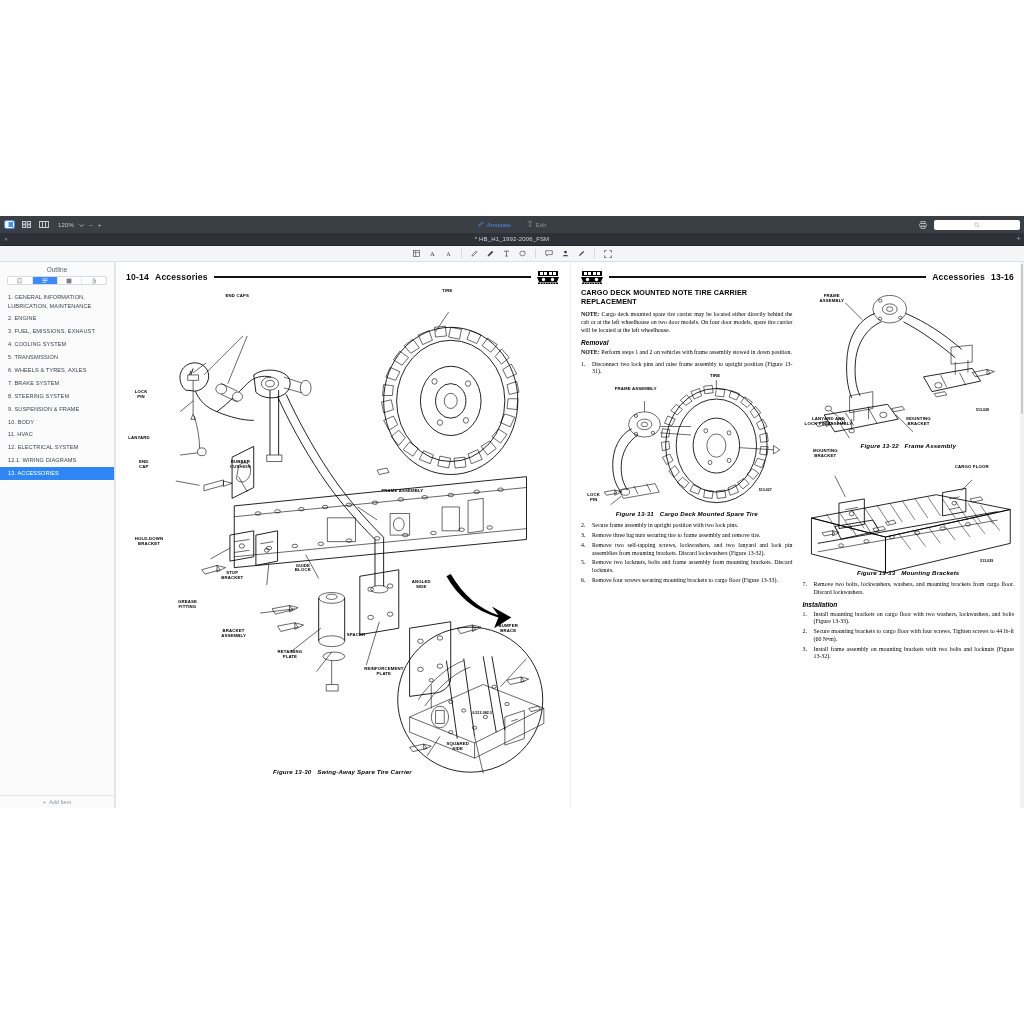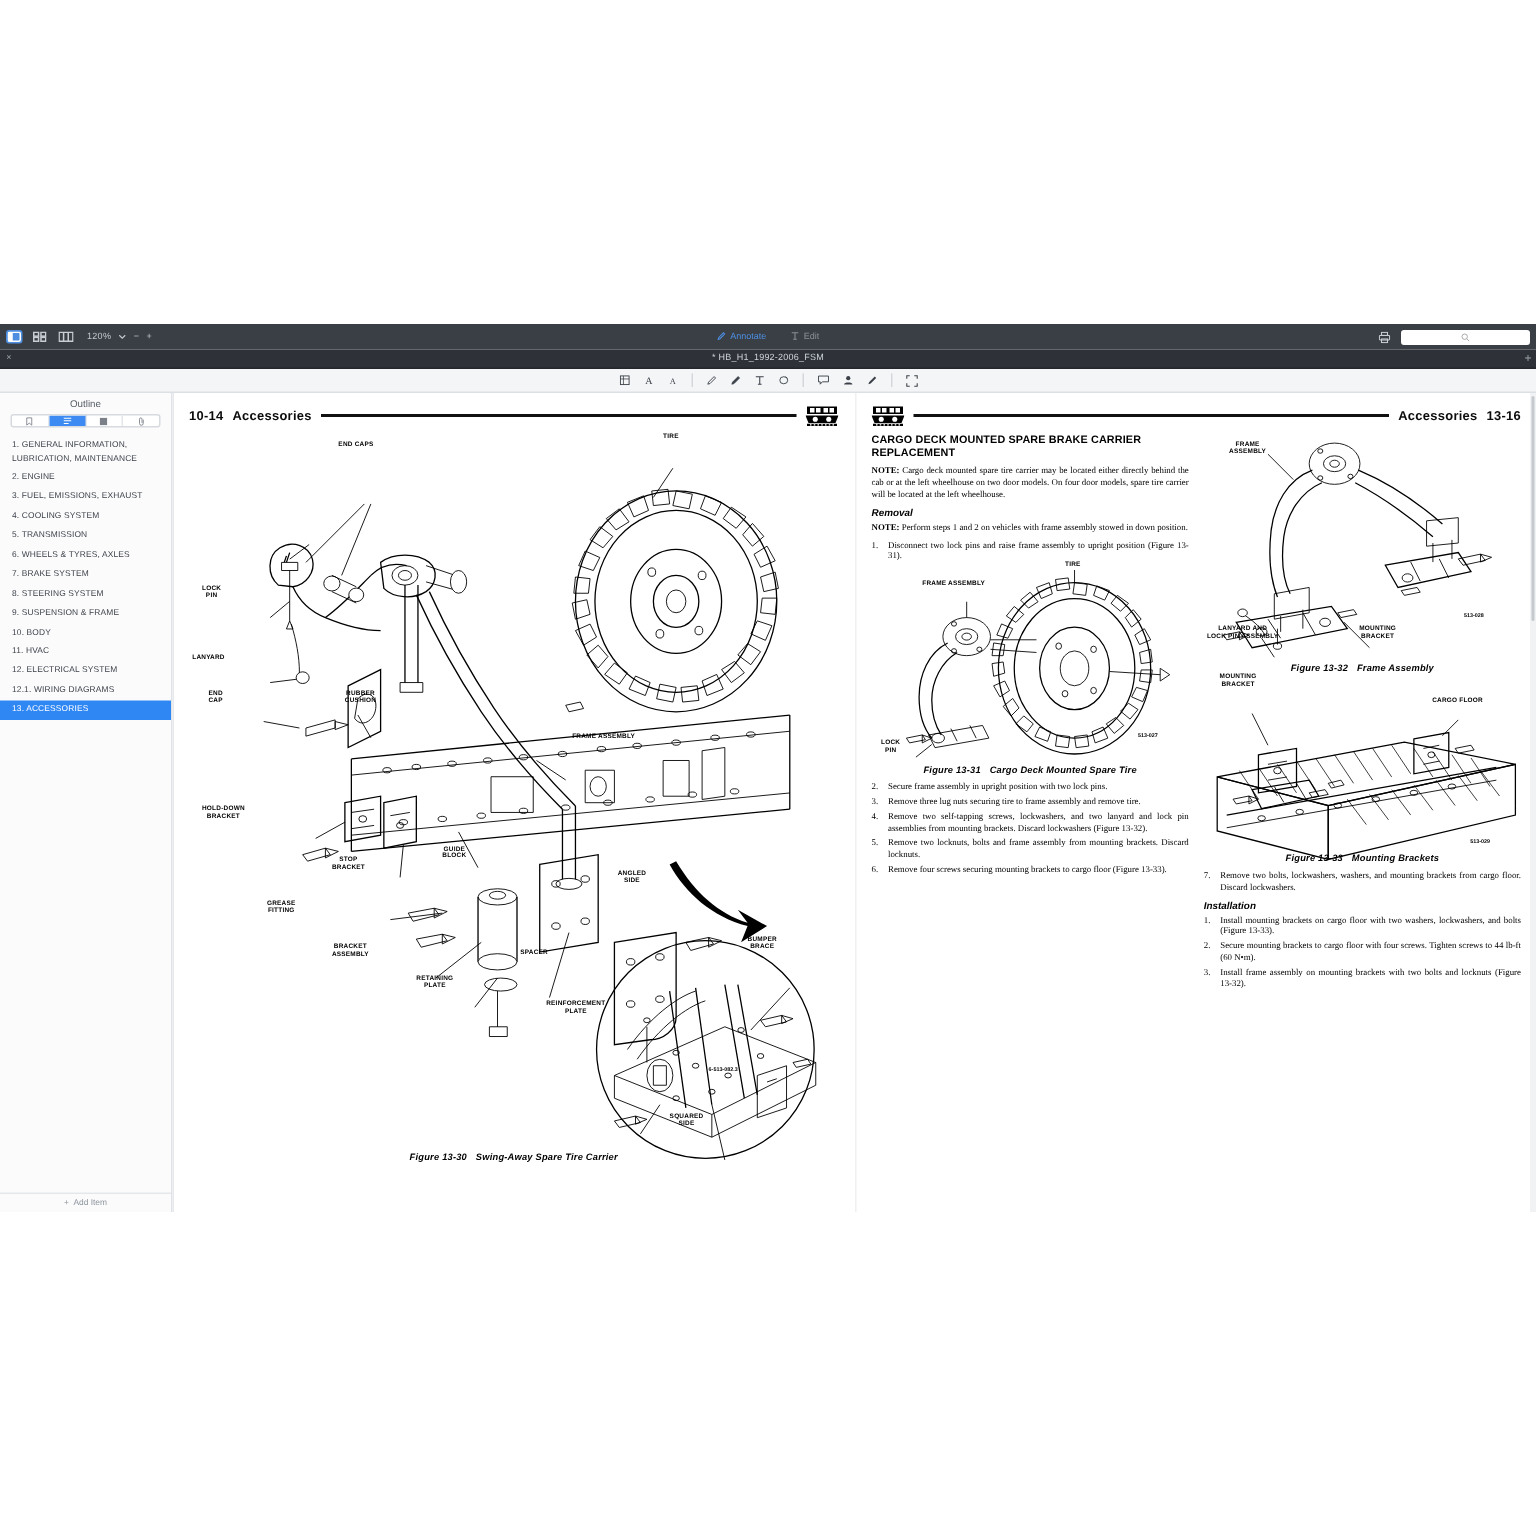--- a/index.html
+++ b/index.html
@@ -729,21 +729,21 @@
               </svg>
             </span>
             <span class="rule"></span>
             <span class="pg-name">Accessories</span>
             <span class="pg-num">13-16</span>
           </div>
 
           <div class="rp-cols">
 
             <div class="rp-col">
-              <h2 class="sec">CARGO DECK MOUNTED SPARE BRAKE CARRIER REPLACEMENT</h2>
+              <h2 class="sec">CARGO DECK MOUNTED NOTE TIRE CARRIER REPLACEMENT</h2>
 
               <p class="p-note">
                 <b>NOTE:</b>
                 <span>Cargo deck mounted spare tire carrier may be located either directly behind the cab or at the left wheelhouse on two door models. On four door models, spare tire carrier will be located at the left wheelhouse.</span>
               </p>
 
               <h3 class="sub">Removal</h3>
 
               <p class="p-note">
                 <b>NOTE:</b>

